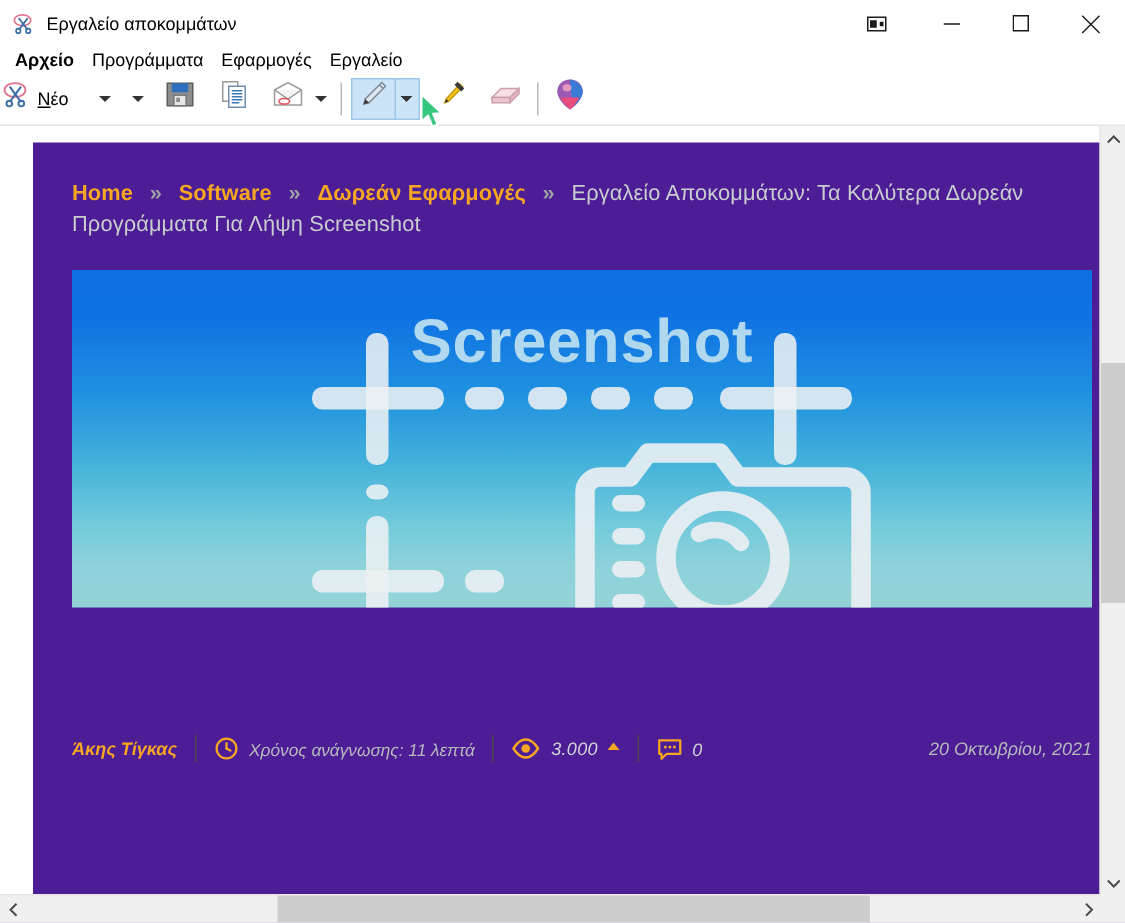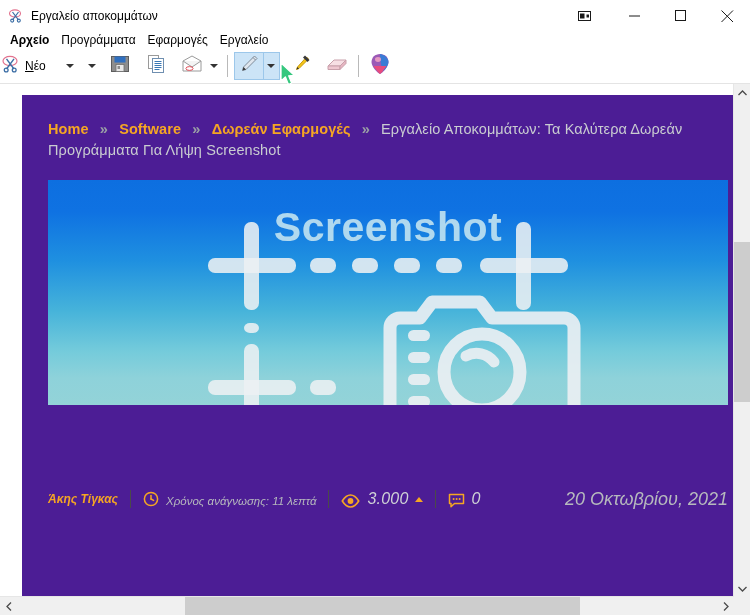--- a/index.html
+++ b/index.html
@@ -184,31 +184,31 @@
     font-style: italic;
   }
   .meta-author { color: #f5a623; font-weight: bold; font-size: 12px; }
   .meta-div {
     width: 1px; height: 18px;
     background: #4a4a4a;
     margin: 0 12px;
   }
   .meta-grp { display: flex; align-items: flex-end; }
   .meta-ico { margin-right: 7px; display: flex; align-items: center; }
-  .meta-num { color: #cfd2d6; font-size: 16px; letter-spacing: .2px; }
+  .meta-num { color: #cfd2d6; font-size: 12px; letter-spacing: .2px; }
   .meta-caret {
     width: 0; height: 0;
     border-left: 4px solid transparent;
     border-right: 4px solid transparent;
     border-bottom: 5px solid #f5a623;
     margin-left: 6px; margin-bottom: 6px;
   }
   .meta-date {
     margin-left: auto;
-    color: #b6b9bd; font-size: 18px;
+    color: #b6b9bd; font-size: 12px;
   }
 
   
   .vscroll {
     position: absolute; right: 0; top: 84px;
     width: 16px; height: 513px;
     background: #f0f0f0;
     border-left: 1px solid #e6e6e6;
   }
   .vscroll .arrow {

